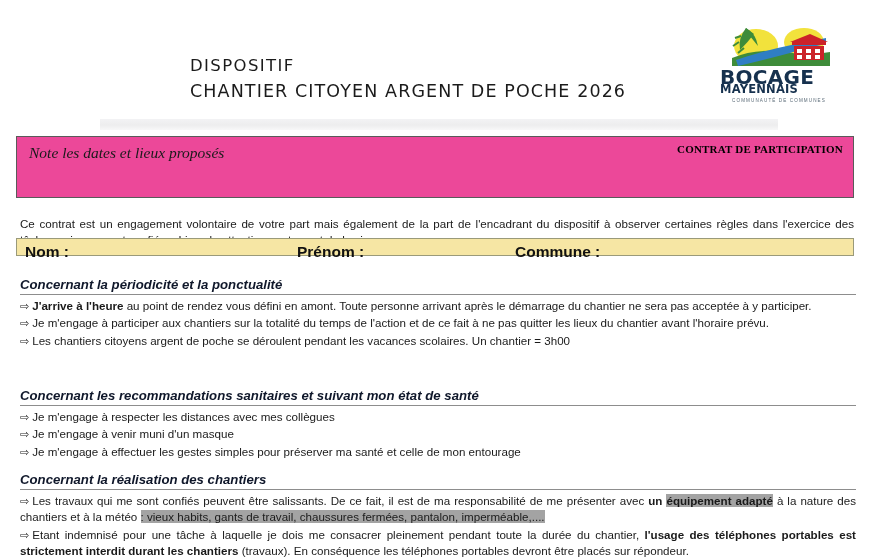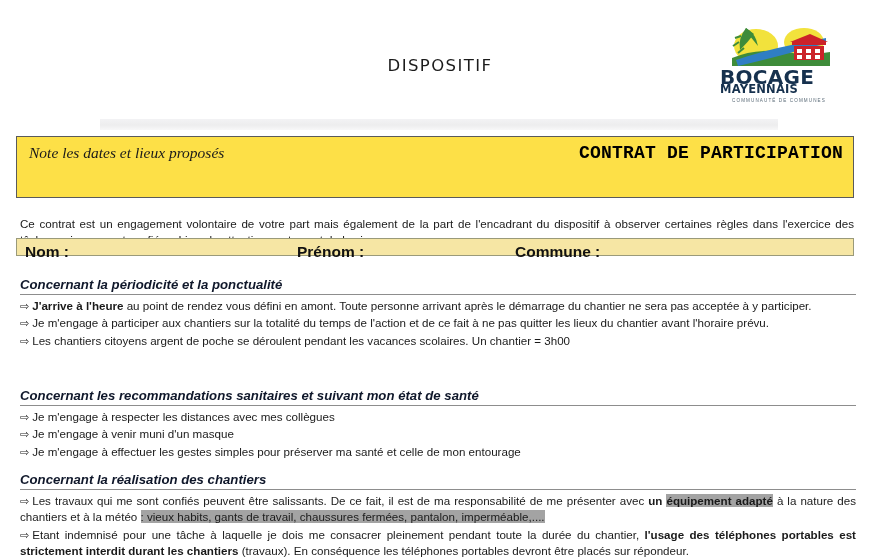--- a/index.html
+++ b/index.html
@@ -58,21 +58,21 @@
   }
   .mij-sub1 { top: 68px; left: 0; }
   .mij-sub2 { top: 82px; left: 0; }
 
   
   .title-block {
     position: absolute;
     left: 190px;
     top: 56px;
     width: 500px;
-    text-align: center;
+    text-align: left;
   }
   .title-line1 {
     font-family: "DejaVu Sans", sans-serif;
     font-size: 16.5px;
     letter-spacing: 1.4px;
     color: #1b1b1b;
     margin-bottom: 6px;
   }
   .title-line2 {
     font-family: "DejaVu Sans", sans-serif;
@@ -134,38 +134,38 @@
 
   
   .contract-box {
     position: absolute;
     left: 16px;
     top: 136px;
     width: 838px;
     height: 62px;
     border: 1px solid #5a5a5a;
     box-sizing: border-box;
-    background: #fde047;
+    background: #ec4899;
   }
   .note-prop {
     position: absolute;
     left: 12px;
     top: 7px;
     font-family: "Liberation Serif", serif;
     font-style: italic;
     font-size: 15.5px;
     color: #1a1a1a;
   }
   .contract-title {
     position: absolute;
     right: 10px;
     top: 6px;
-    font-family: Liberation Mono, monospace;
-    font-weight: bold;
-    font-size: 18px;
+    font-family: Liberation Serif, serif;
+    font-weight: bold;
+    font-size: 11px;
     letter-spacing: .2px;
     color: #000;
   }
 
   
   .intro {
     position: absolute;
     left: 20px;
     top: 201px;
     width: 834px;
@@ -233,20 +233,21 @@
   .sec3 { top: 472px; }
 </style>
 </head>
 <body>
 
 <div class="header">
 
 
   <div class="title-block">
     <div class="title-line1">DISPOSITIF</div>
+    <div class="title-line2">CHANTIER CITOYEN ARGENT DE POCHE 2026</div>
   </div>
 
   <div class="bocage-logo">
     <svg class="bocage-art" viewBox="0 0 108 46">
       <ellipse cx="30" cy="24" rx="22" ry="17" fill="#f2e23c"></ellipse>
       <ellipse cx="78" cy="20" rx="20" ry="14" fill="#f2e23c"></ellipse>
       <path d="M6 36 Q30 26 58 30 Q84 34 104 30 L104 44 L6 44 Z" fill="#3e8c3a"></path>
       <path d="M10 38 Q40 28 70 22 Q86 19 100 16 L100 22 Q80 26 64 31 Q38 38 12 44 Z" fill="#2f7ec4"></path>
       <g fill="#3e8c3a">
         <path d="M20 6 Q12 16 14 28 Q22 20 28 12 Z"></path>

